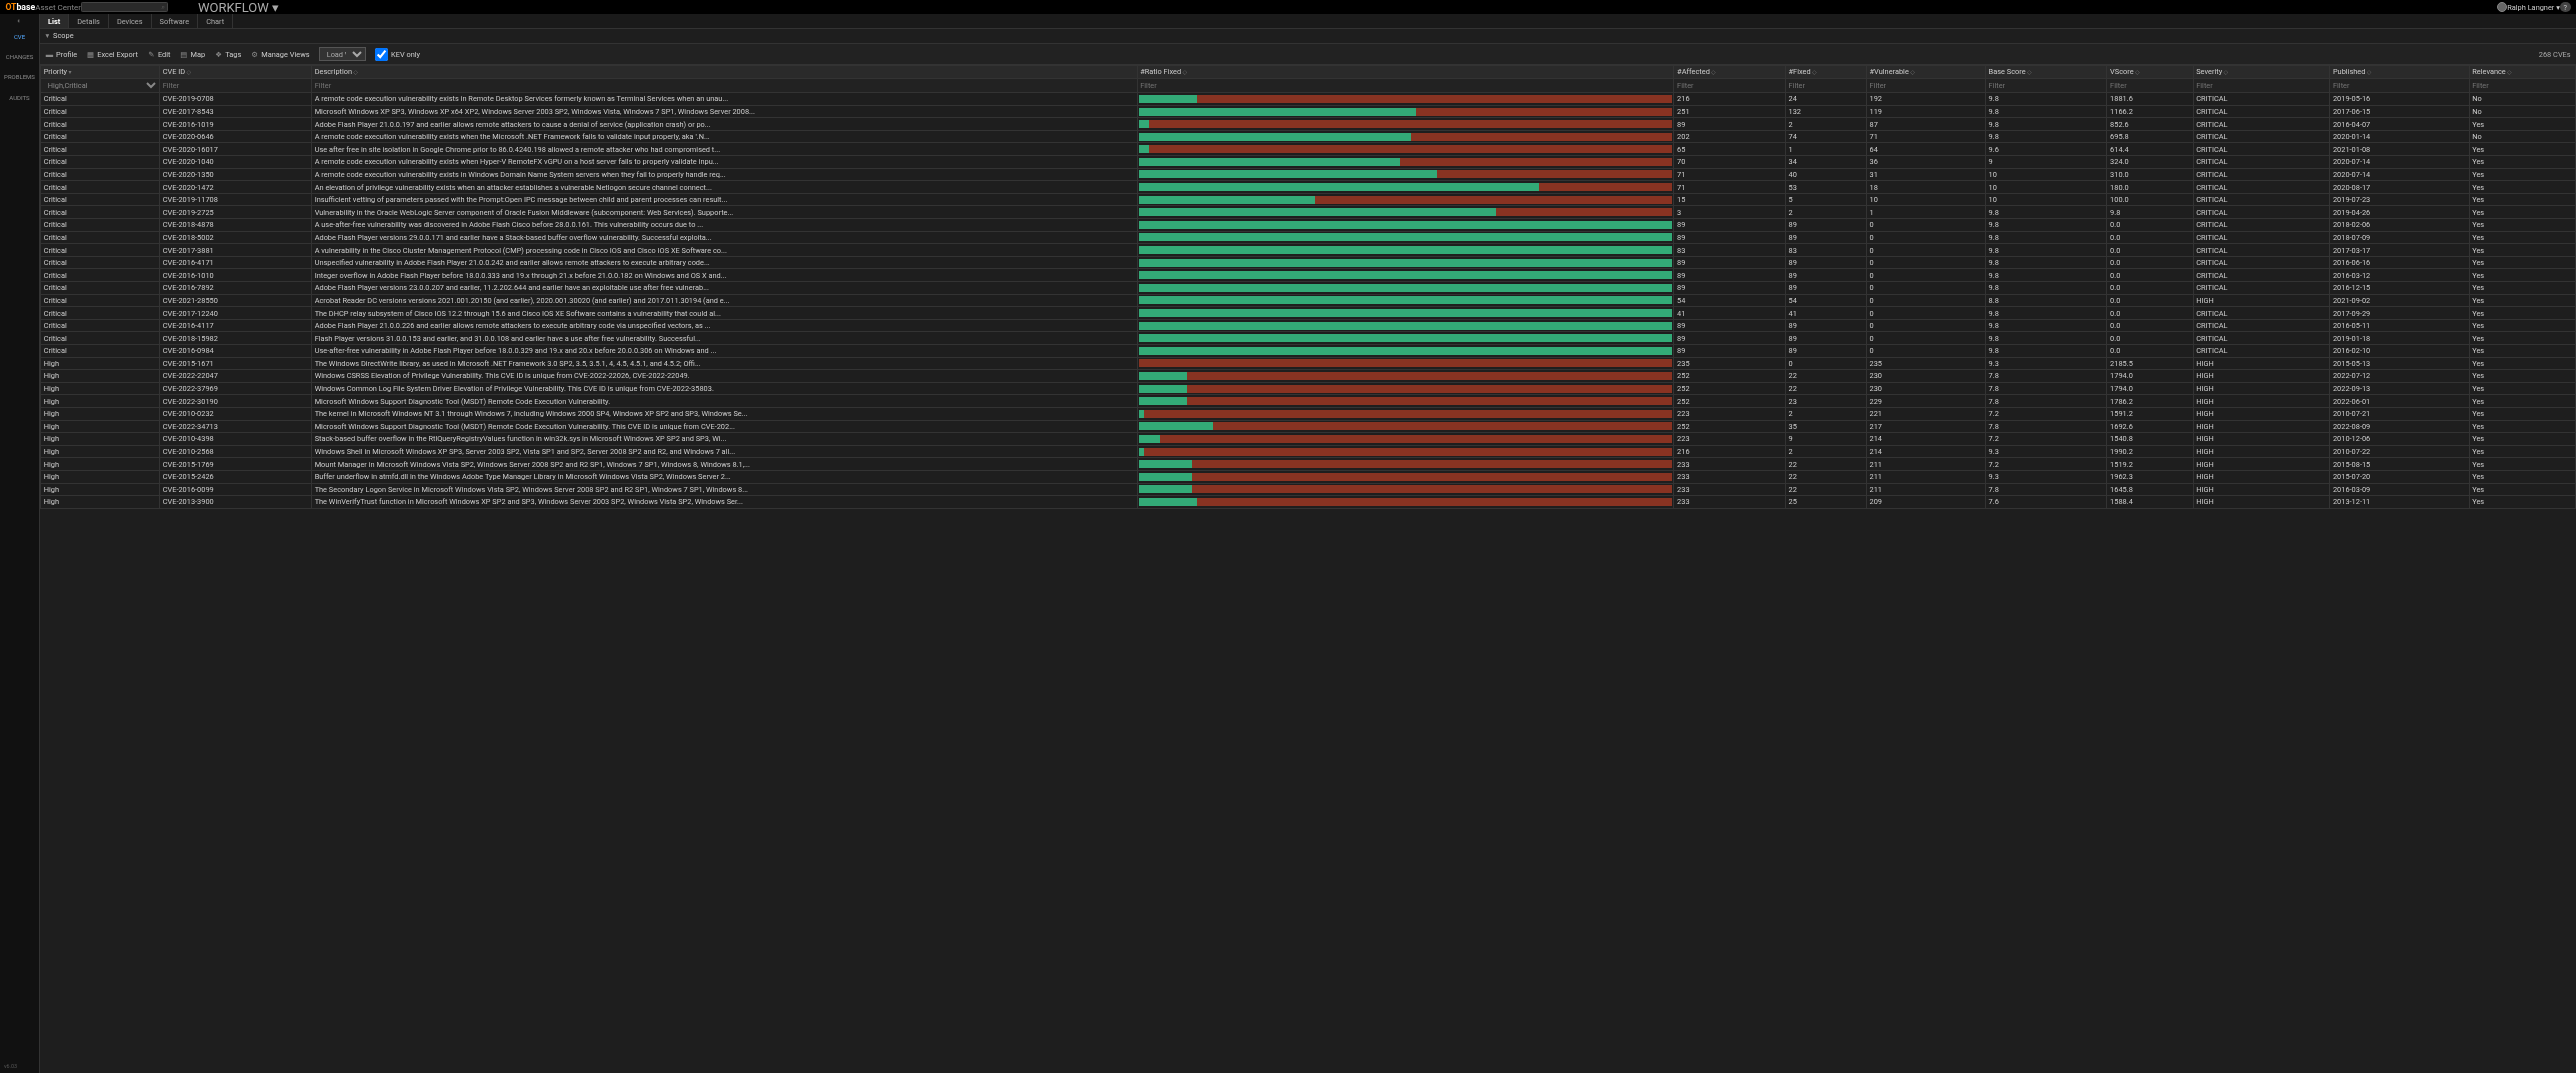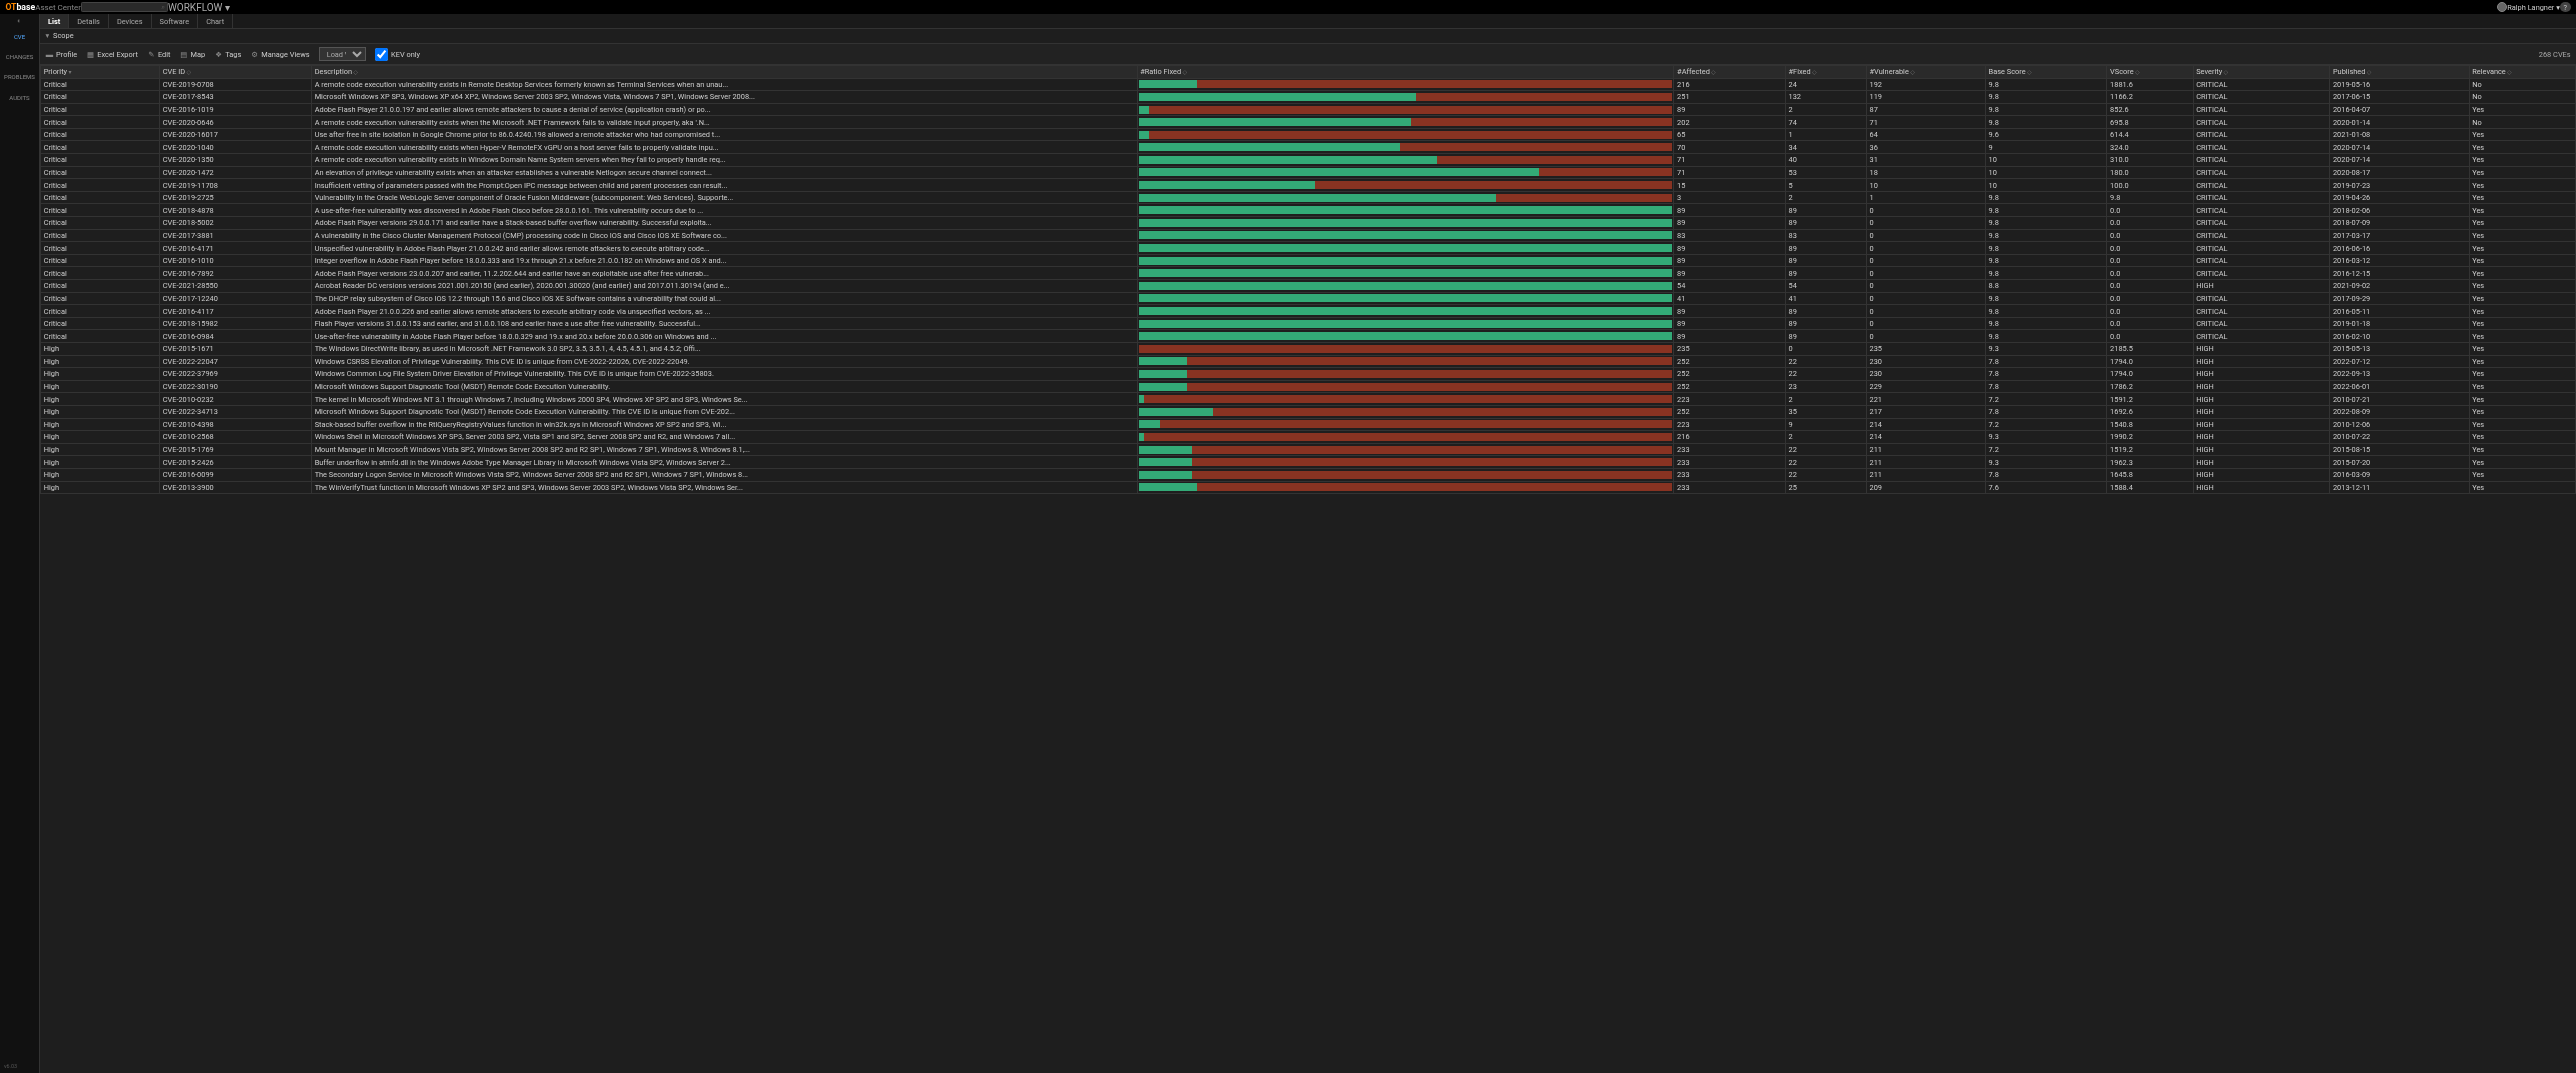--- a/index.html
+++ b/index.html
@@ -3,21 +3,21 @@
 <meta charset="utf-8">
 <style>
 * { box-sizing: border-box; margin: 0; padding: 0; font-family: -apple-system, BlinkMacSystemFont, "Segoe UI", Roboto, sans-serif; }
 body { background: #1a1a1a; color: #ccc; font-size: 7.4px; overflow: hidden; }
 
 .topbar { background: #000; height: 14px; display: flex; align-items: center; padding: 0 5.4px; }
 .brand-ot { color: #fff; font-weight: bold; font-size: 8.7px; }
 .brand-ot .ot-orange { color: #ff8800; }
 .brand-sub { color: #888; font-size: 8px; }
 .search-box { background: #2a2a2a; border: 0.7px solid #444; height: 10.7px; width: 87px; border-radius: 1.3px; position: relative; }
-.workflow { color: #aaa; font-size: 10px; margin-left: 0; text-align: center; }
+.workflow { color: #aaa; font-size: 13px; margin-left: 30px; text-align: center; }
 .topbar-spacer { flex: 1; }
 .avatar { width: 10.7px; height: 10.7px; border-radius: 50%; background: #666; border: 0.7px solid #888; }
 .username { color: #ccc; font-size: 7.4px; }
 .help-icon { width: 10.7px; height: 10.7px; border-radius: 50%; background: #444; color: #ccc; display: flex; align-items: center; justify-content: center; font-size: 7.4px; }
 
 .layout { display: flex; height: calc(100vh - 14px); }
 
 .leftnav { width: 40px; background: #111; border-right: 0.7px solid #333; display: flex; flex-direction: column; }
 .leftnav-toggle { height: 12px; display: flex; align-items: center; justify-content: center; color: #666; }
 .leftnav-item { padding: 6.7px 2.7px; text-align: center; color: #888; font-size: 6px; cursor: pointer; }
@@ -168,20 +168,34 @@
             <th><span>#Ratio Fixed</span><span class="sort">◇</span></th>
             <th><span>#Affected</span><span class="sort">◇</span></th>
             <th><span>#Fixed</span><span class="sort">◇</span></th>
             <th><span>#Vulnerable</span><span class="sort">◇</span></th>
             <th><span>Base Score</span><span class="sort">◇</span></th>
             <th><span>VScore</span><span class="sort">◇</span></th>
             <th><span>Severity</span><span class="sort">◇</span></th>
             <th><span>Published</span><span class="sort">◇</span></th>
             <th><span>Relevance</span><span class="sort">◇</span></th>
           </tr>
+          <tr class="filter-row">
+            <td><select><option>High,Critical</option></select></td>
+            <td><input placeholder="Filter" style=""></td>
+            <td><input placeholder="Filter" style=""></td>
+            <td><input placeholder="Filter" style=""></td>
+            <td><input placeholder="Filter" style=""></td>
+            <td><input placeholder="Filter" style=""></td>
+            <td><input placeholder="Filter" style=""></td>
+            <td><input placeholder="Filter" style=""></td>
+            <td><input placeholder="Filter" style=""></td>
+            <td><input placeholder="Filter" style=""></td>
+            <td><input placeholder="Filter" style=""></td>
+            <td><input placeholder="Filter" style=""></td>
+          </tr>
         </thead>
         <tbody id="grid-body">
             <tr>
               <td>Critical</td>
               <td>CVE-2019-0708</td>
               <td>A remote code execution vulnerability exists in Remote Desktop Services formerly known as Terminal Services when an unau...</td>
               <td class="ratio-cell">
                 <div class="ratio-bar">
                   <div class="ratio-fill" style="width:11%"></div>
                 </div>

